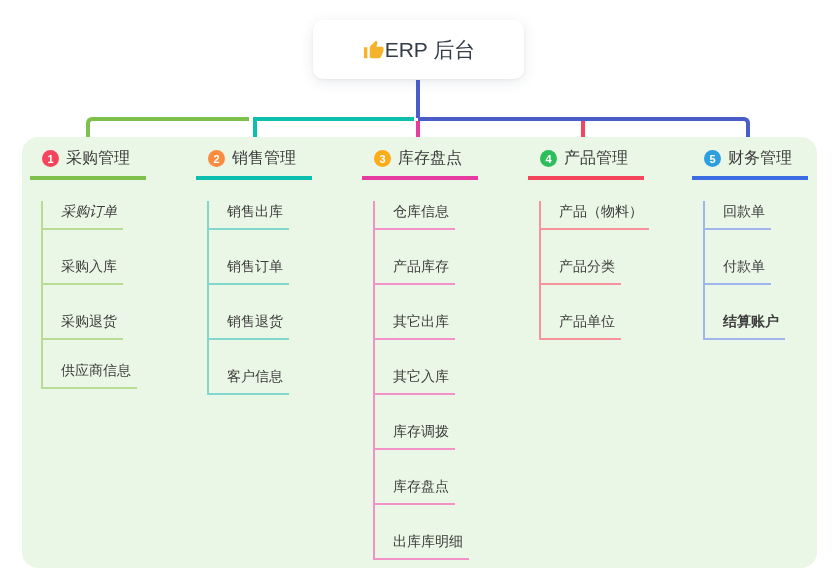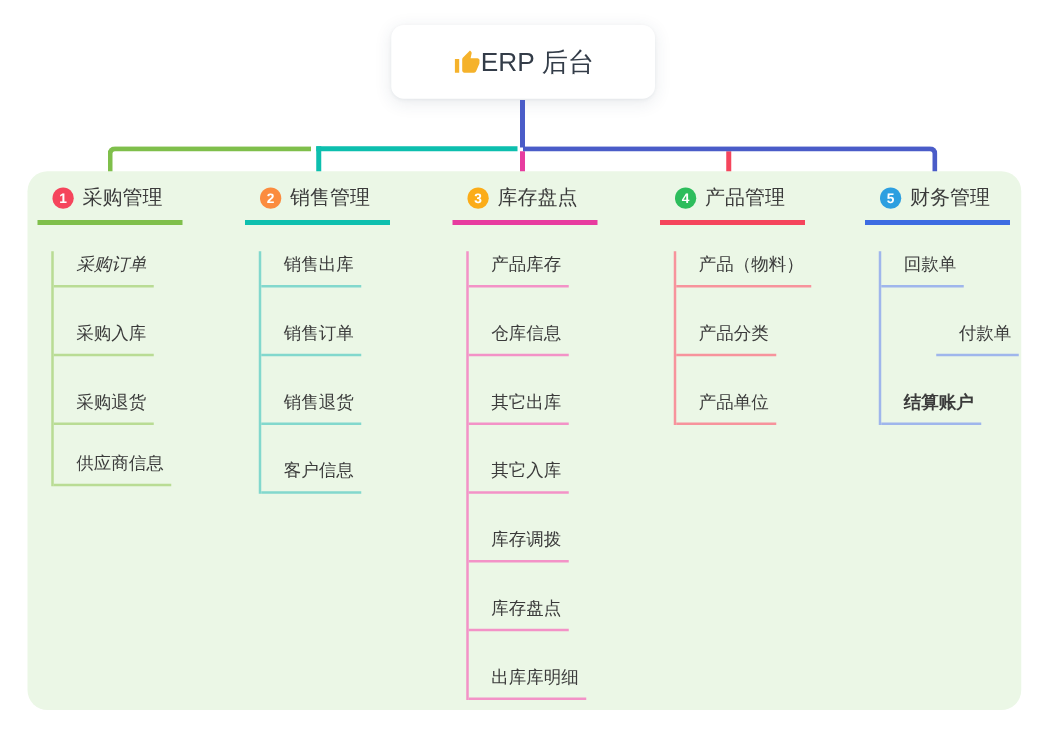--- a/index.html
+++ b/index.html
@@ -115,24 +115,24 @@
         </div>
     </div>
 
     <div class="branch b3">
       <div class="branch-title" style="border-bottom-color: rgb(231, 60, 159);">
         <span class="badge" style="background: rgb(251, 172, 24);">3</span>
         <span class="branch-title-label">库存盘点</span>
       </div>
       <div class="children" style="border-left-color: rgb(243, 146, 199);">
           <div class="child" style="border-bottom-color: rgb(243, 146, 199);">
-    <span class="child-label">产品库存</span>
+    <span class="child-label">仓库信息</span>
   </div>
           <div class="child" style="border-bottom-color: rgb(243, 146, 199);">
-    <span class="child-label">仓库信息</span>
+    <span class="child-label">产品库存</span>
   </div>
           <div class="child" style="border-bottom-color: rgb(243, 146, 199);">
     <span class="child-label">其它出库</span>
   </div>
           <div class="child" style="border-bottom-color: rgb(243, 146, 199);">
     <span class="child-label">其它入库</span>
   </div>
           <div class="child" style="border-bottom-color: rgb(243, 146, 199);">
     <span class="child-label">库存调拨</span>
   </div>
@@ -165,21 +165,21 @@
 
     <div class="branch b5">
       <div class="branch-title" style="border-bottom-color: rgb(61, 108, 226);">
         <span class="badge" style="background: rgb(45, 159, 224);">5</span>
         <span class="branch-title-label">财务管理</span>
       </div>
       <div class="children" style="border-left-color: rgb(159, 182, 236);">
           <div class="child" style="border-bottom-color: rgb(159, 182, 236);">
     <span class="child-label">回款单</span>
   </div>
-          <div class="child" style="border-bottom-color: rgb(159, 182, 236); margin-left: 44px;">
+          <div class="child" style="border-bottom-color: rgb(159, 182, 236);">
     <span class="child-label">付款单</span>
   </div>
           <div class="child" style="border-bottom-color: rgb(159, 182, 236); font-weight: bold;">
     <span class="child-label">结算账户</span>
   </div>
         </div>
     </div>
 
   </div>
 </div>

